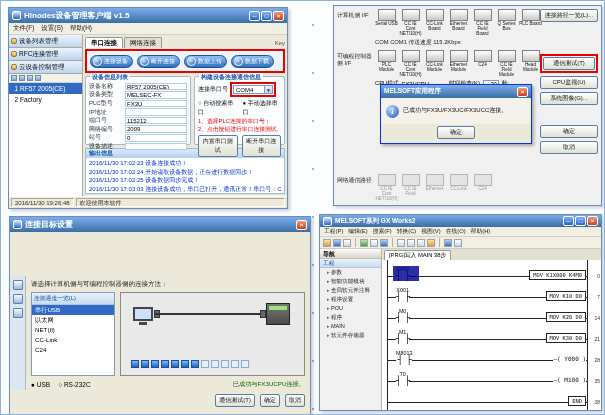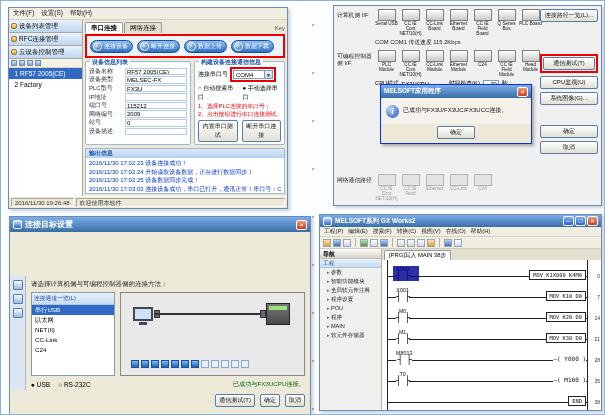--- a/index.html
+++ b/index.html
@@ -148,20 +148,29 @@
   .rcoil:empty{display:none;}
   .step{position:absolute;right:1px;top:9px;font-size:5px;color:#333;z-index:1;}
   .cursor{position:absolute;left:11px;top:6px;width:26px;height:15px;background:#000090;opacity:.82;z-index:3;}
 </style>
 </head>
 <body>
 
 <div class="stage">
 
   <div class="win" id="win-tl">
+    <div class="titlebar">
+      <span class="app-icon"></span>
+      <span>Hinodes设备管理客户端 v1.5</span>
+      <span class="tb-btns">
+        <span class="tb-btn">─</span>
+        <span class="tb-btn">□</span>
+        <span class="tb-btn close">×</span>
+      </span>
+    </div>
     <div class="menubar">
 
     <span>文件(F)</span>
         <span>设置(S)</span>
         <span>帮助(H)</span>
       </div>
     <div class="tl-body">
       <div class="tl-sidebar">
         <div style="display:contents">
           

